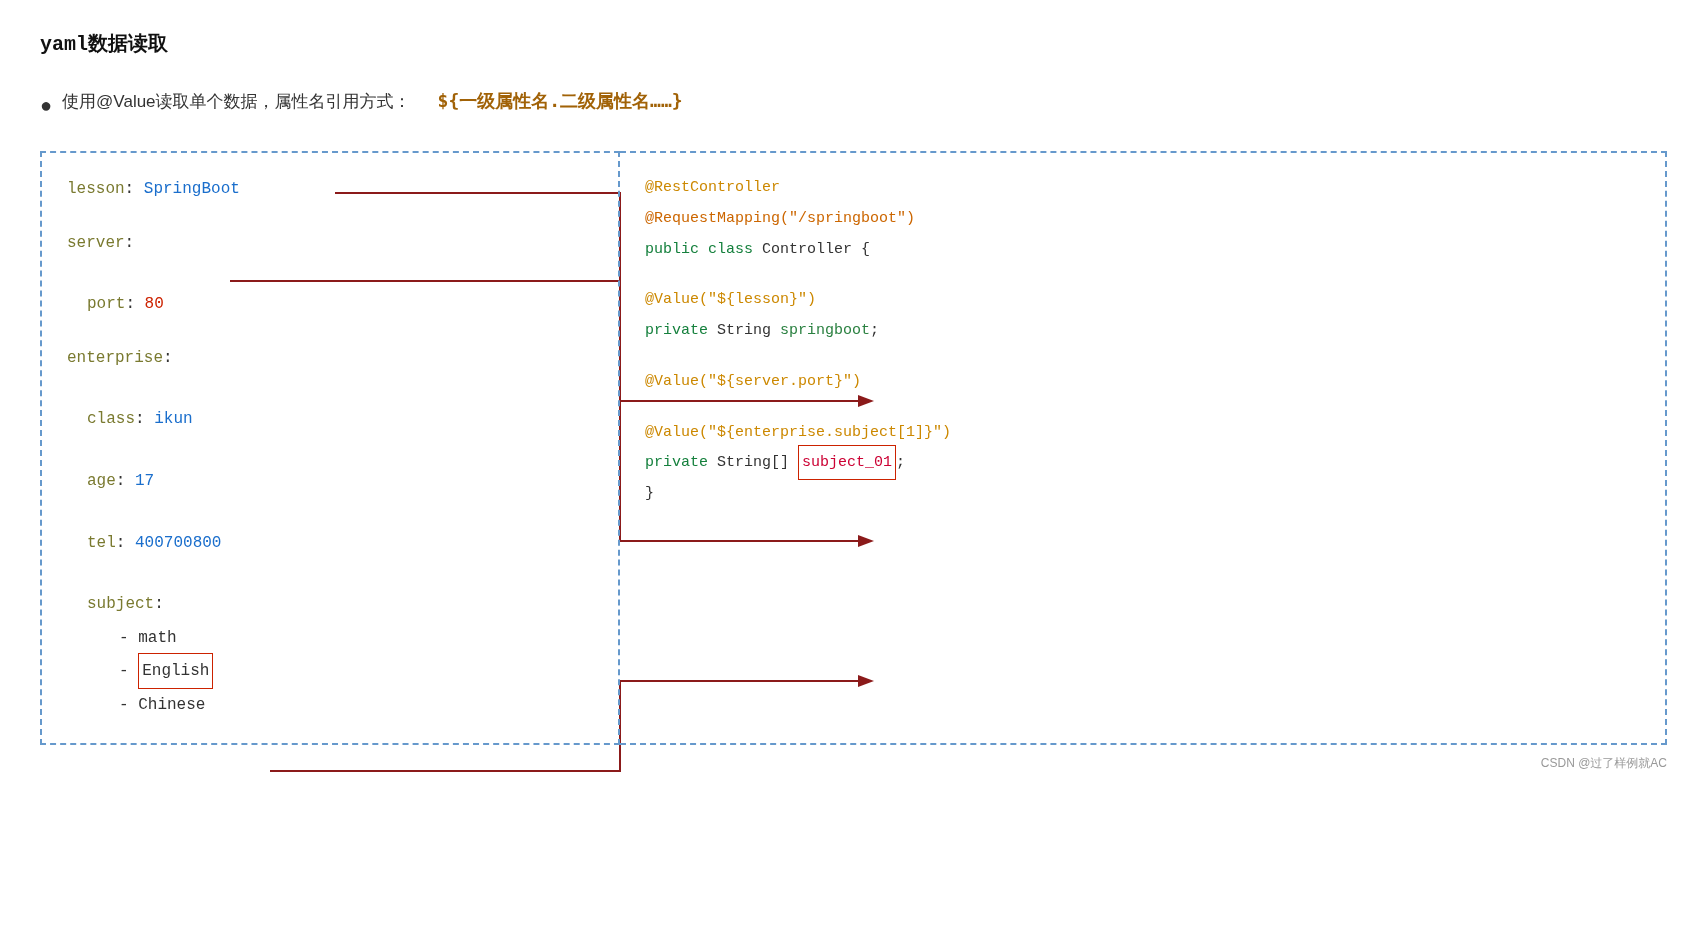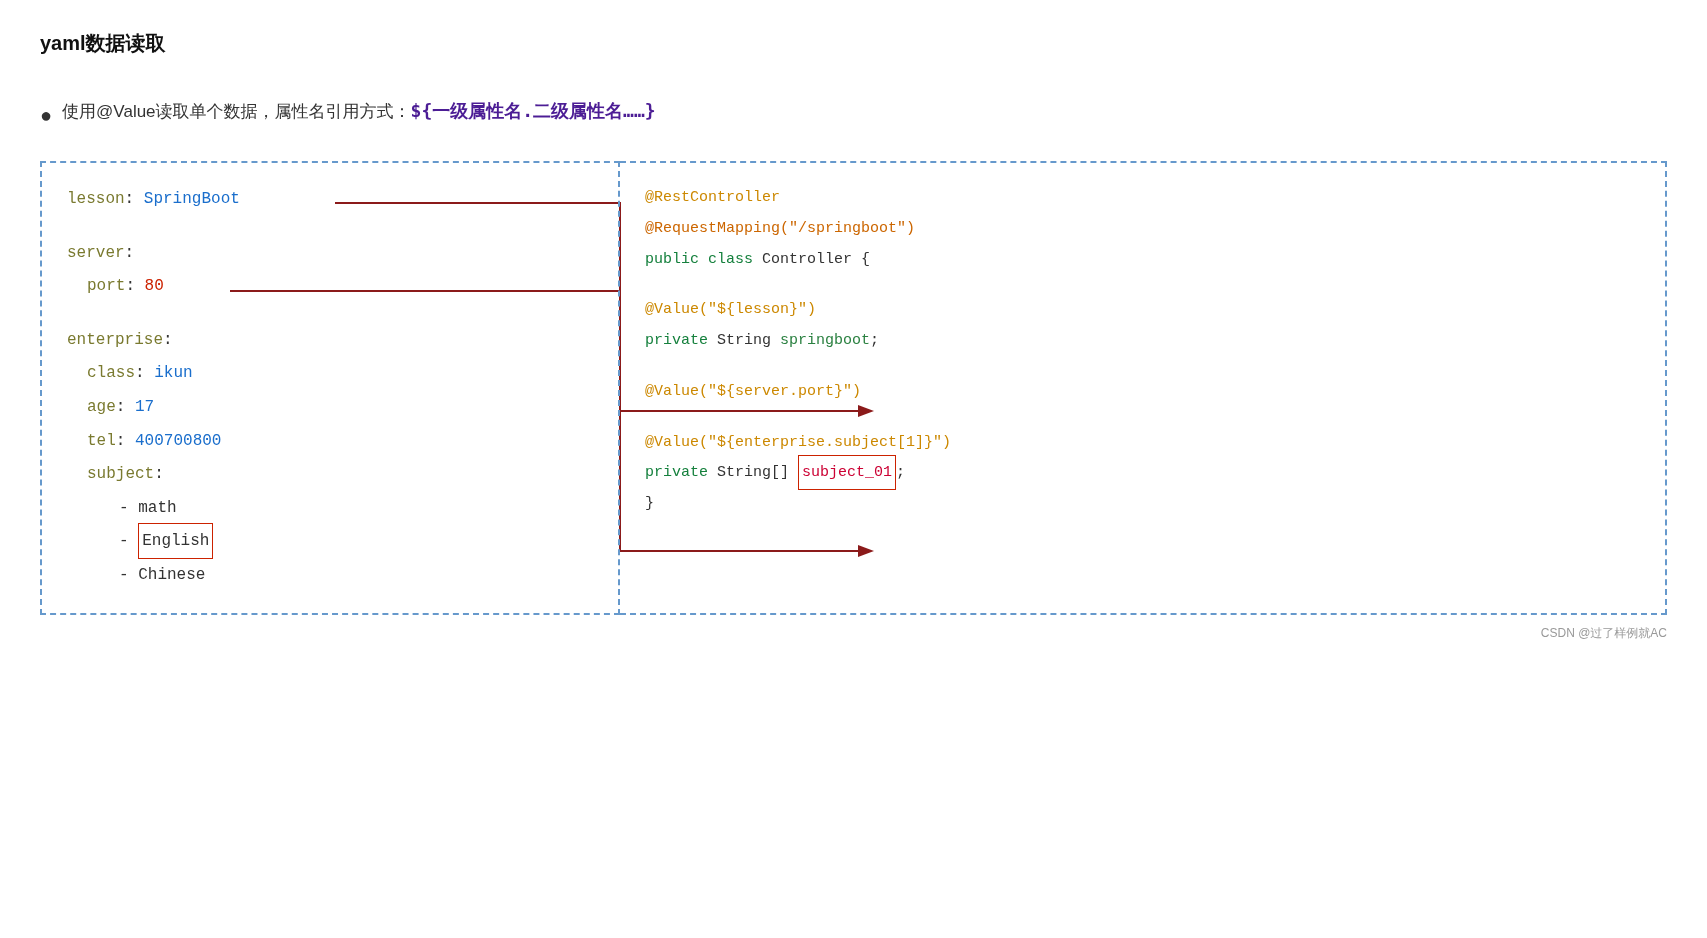--- a/index.html
+++ b/index.html
@@ -6,23 +6,23 @@
     body {
       background: #fff;
       font-family: 'SimSun', 'Microsoft YaHei', sans-serif;
       padding: 30px 40px;
       color: #333;
     }
 
     .page-title {
       font-size: 20px;
       font-weight: bold;
-      margin-bottom: 40px;
+      margin-bottom: 30px;
       color: #111;
-      font-family: Liberation Sans, sans-serif;
+      font-family: Liberation Mono, monospace;
     }
 
     .bullet-point {
       display: flex;
       align-items: flex-start;
       margin-bottom: 30px;
       font-size: 17px;
       line-height: 1.6;
       gap: 10px;
     }
@@ -31,24 +31,25 @@
       font-size: 20px;
       margin-top: 2px;
       flex-shrink: 0;
     }
 
     .bullet-text {
       color: #333;
     }
 
     .red-bold {
-      color: #4c1d95;
+      color: #a16207;
       font-weight: bold;
       font-family: monospace;
       font-size: 18px;
+      margin-left: 27px;
     }
 
     .yaml-box {
       border: 2px dashed #6699cc;
       padding: 20px 25px;
       font-family: 'Courier New', monospace;
       font-size: 16px;
       line-height: 2.1;
       width: 580px;
       position: relative;
@@ -63,21 +64,21 @@
       font-size: 15px;
       line-height: 2.05;
       flex: 1;
       position: relative;
       color: #333;
     }
 
     .yaml-key { color: #7a7a30; }
     .yaml-value-blue { color: #1a6ecc; }
     .yaml-value-red { color: #cc2200; }
-    .yaml-indent { margin-left: 20px; }
+    .yaml-indent { margin-left: 20px; margin-top: 28px; }
     .yaml-indent2 { margin-left: 52px; }
 
     .code-annotation { color: #cc8800; }
     .code-annotation2 { color: #cc6600; }
     .code-blue { color: #15803d; }
     .code-green { color: #2a8040; }
     .code-red-val { color: #cc0033; }
 
     .highlight-box {
       display: inline;

